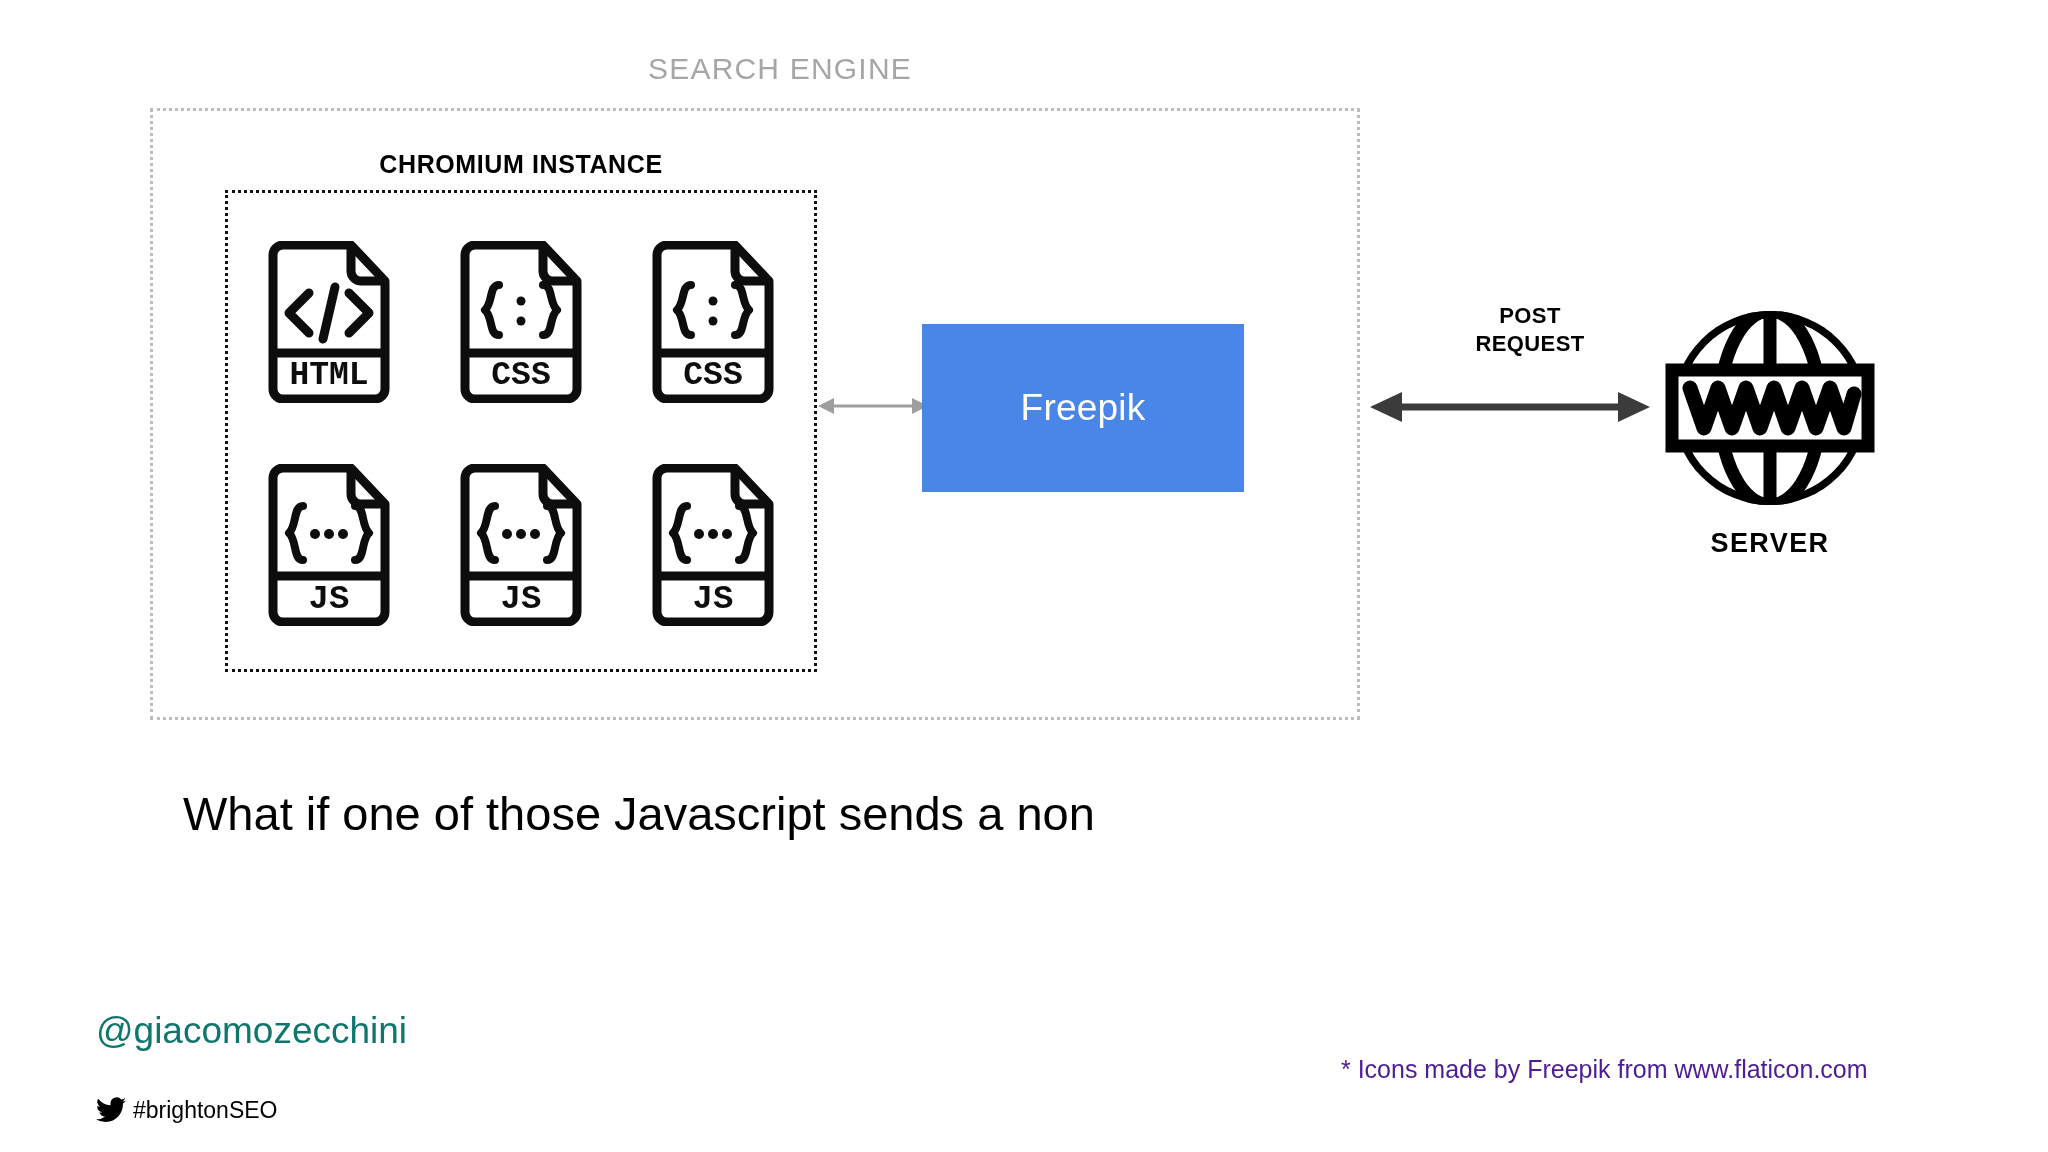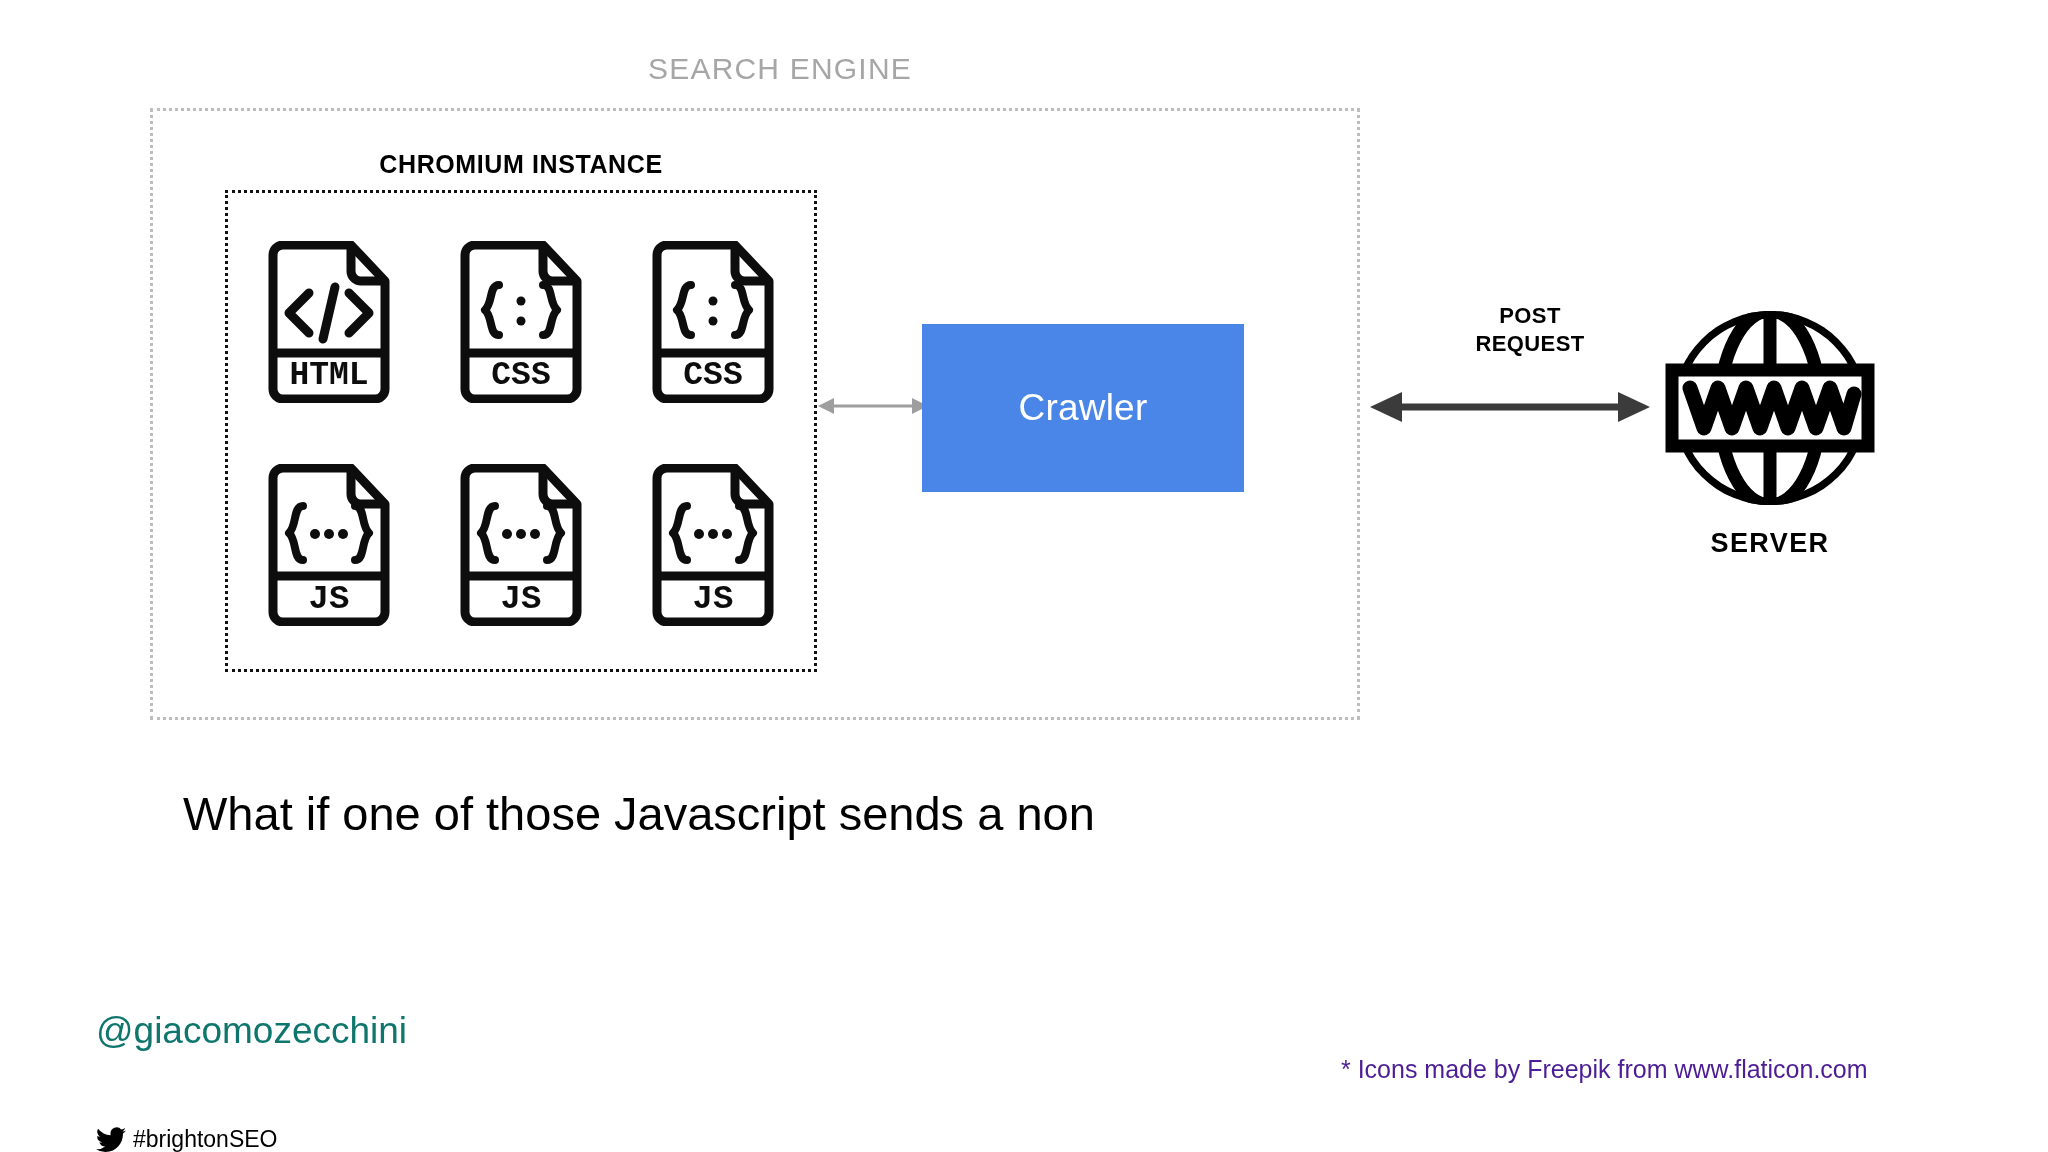--- a/index.html
+++ b/index.html
@@ -164,23 +164,23 @@
   #handle {
     position: absolute;
     left: 96px;
     top: 1010px;
     font-size: 37px;
     color: #0f766e;
   }
   #brighton-row {
     position: absolute;
     left: 96px;
-    top: 1126px;
+    top: 1097px;
     display: flex;
-    align-items: flex-end;
+    align-items: flex-start;
     gap: 7px;
   }
   #brighton-label { font-size: 23px; }
   #attribution {
     position: absolute;
     left: 1341px;
     top: 1055px;
     font-size: 25px;
     color: #4c1d95;
     white-space: nowrap;
@@ -293,21 +293,21 @@
 
 </div>
 
 <svg id="files-crawler-arrow" viewBox="0 0 110 40">
   <line x1="14" y1="20" x2="96" y2="20" stroke="#9e9e9e" stroke-width="3"></line>
   <polygon points="0,20 16,12 16,28" fill="#9e9e9e"></polygon>
   <polygon points="110,20 94,12 94,28" fill="#9e9e9e"></polygon>
 </svg>
 
 <div id="crawler-box">
-  <span id="crawler-label">Crawler</span>
+  <span id="crawler-label">Freepik</span>
 </div>
 
 <div id="post-request-label">
   <div>POST</div>
   <div>REQUEST</div>
 </div>
 
 <svg id="crawler-server-arrow" viewBox="0 0 280 44">
   <line x1="26" y1="22" x2="254" y2="22" stroke="#3b3b3b" stroke-width="7"></line>
   <polygon points="0,22 32,7 32,37" fill="#3b3b3b"></polygon>

